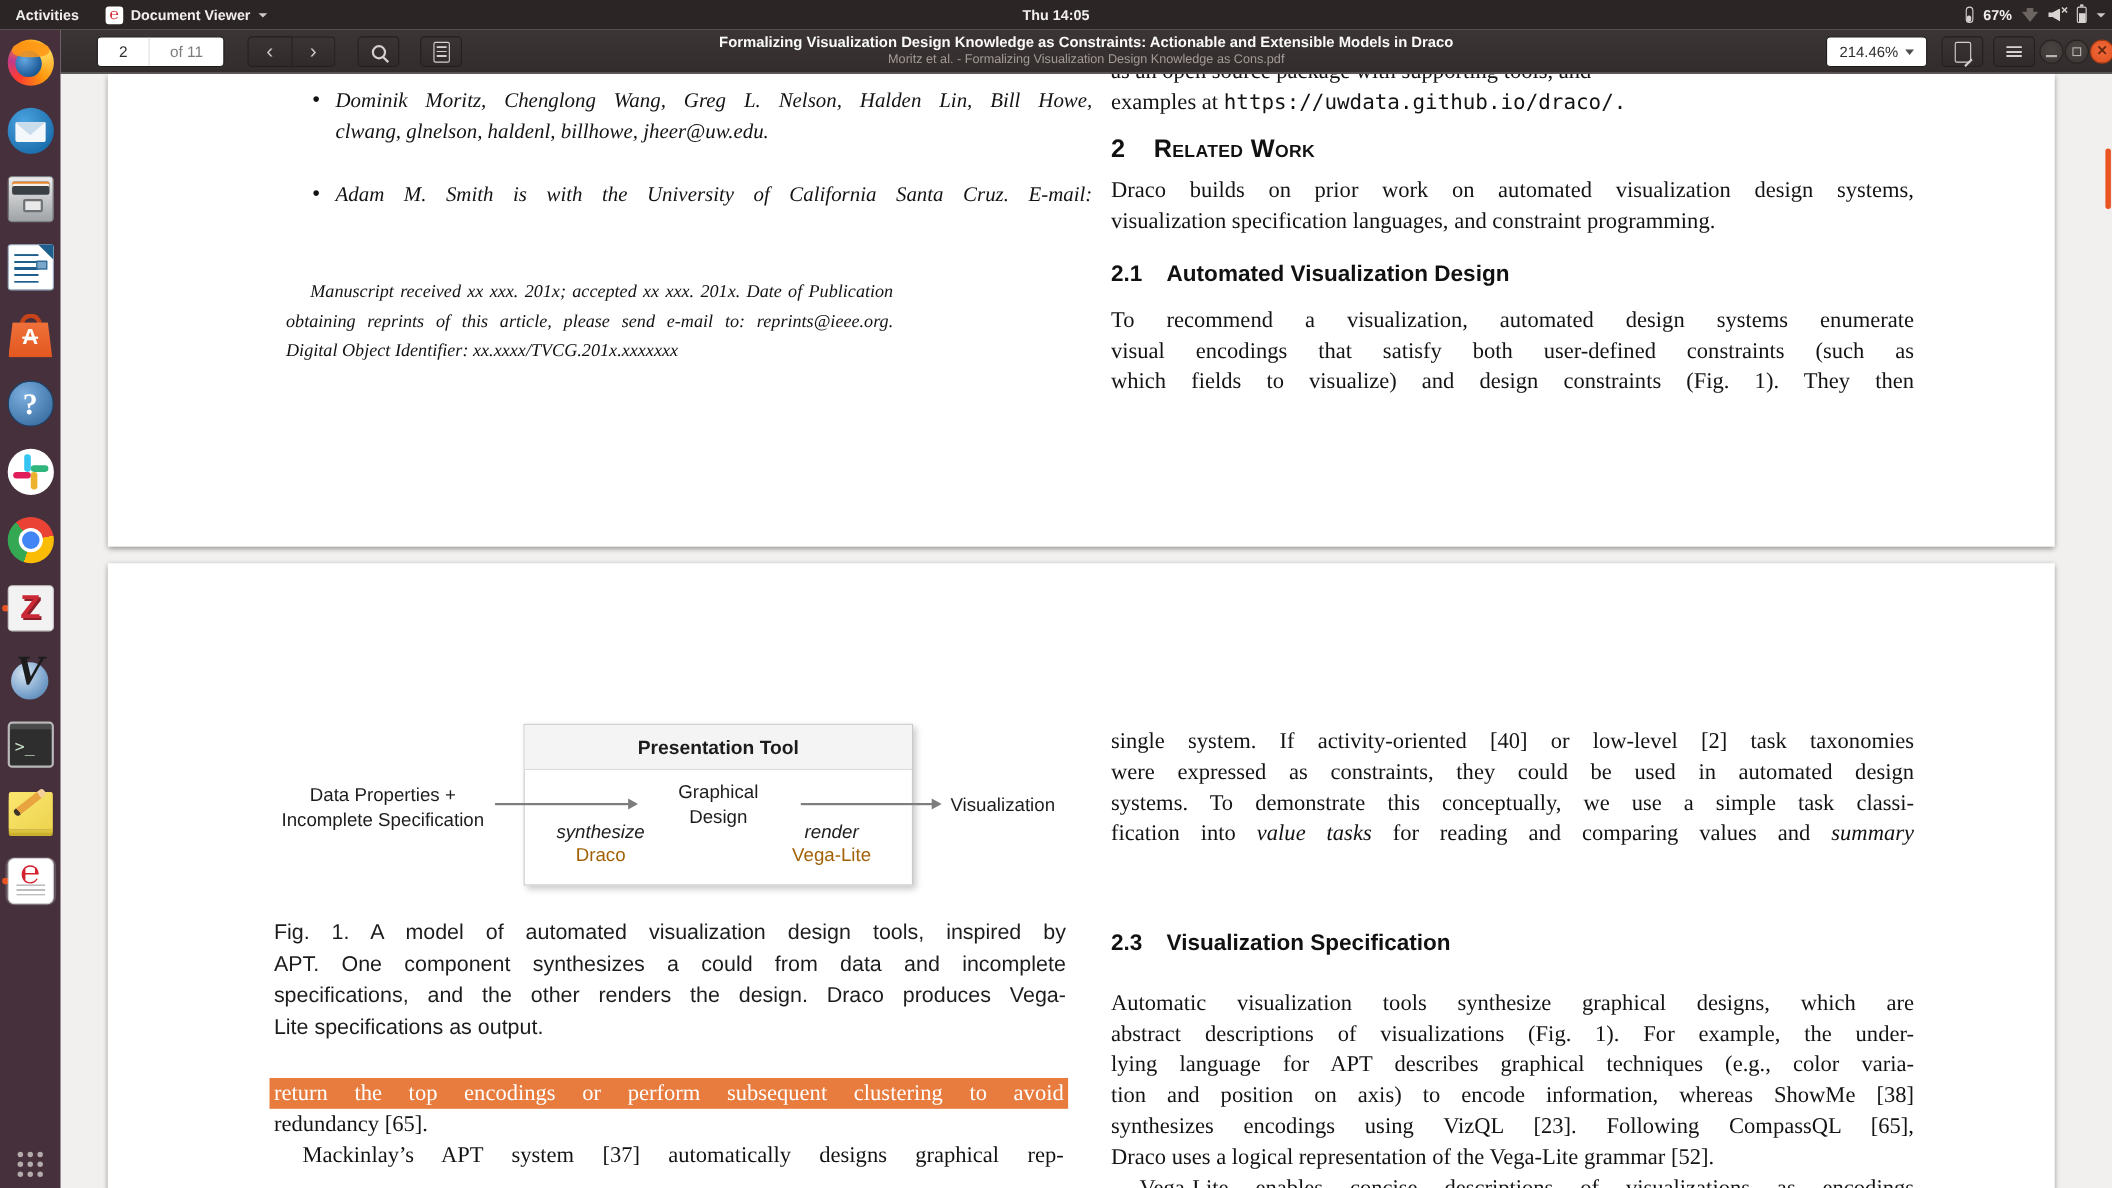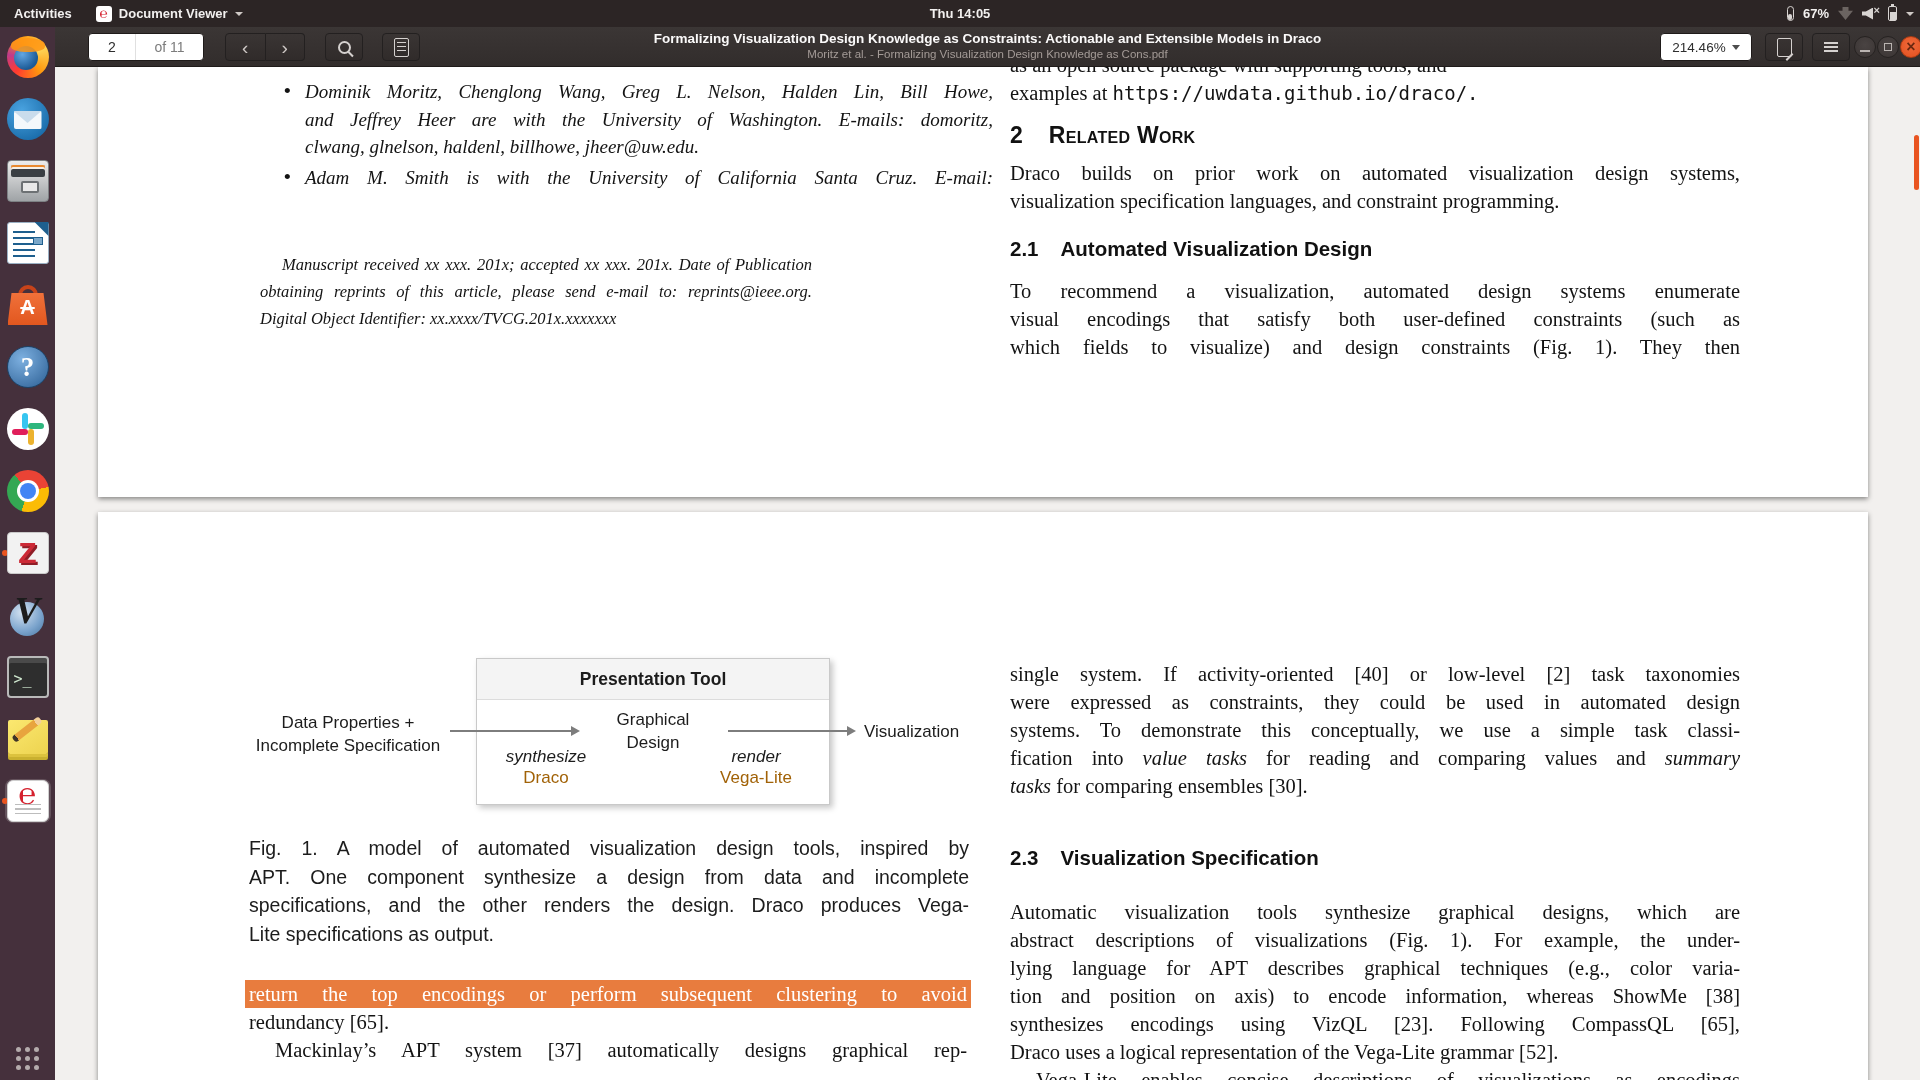--- a/index.html
+++ b/index.html
@@ -366,21 +366,20 @@
     </div>
   </div>
 
   <div class="content">
 
     <div class="page page1">
 
       <span class="bullet-marker abs" style="left:186px; top:13px;">•</span>
       <div class="abs serif fn lines" style="left:207px; top:11px; width:688px;">
           <div class="ln"><span>Dominik Moritz, Chenglong Wang, Greg L. Nelson, Halden Lin, Bill Howe,</span></div>
-          <div class="ln"><span>and Jeffrey Heer are with the University of Washington. E-mails: domoritz,</span></div>
           <div class="ln last"><span>clwang, glnelson, haldenl, billhowe, jheer@uw.edu.</span></div>
         </div>
       <span class="bullet-marker abs" style="left:186px; top:99px;">•</span>
       <div class="abs serif fn lines" style="left:207px; top:97px; width:688px;">
           <div class="ln"><span>Adam M. Smith is with the University of California Santa Cruz. E-mail:</span></div>
         </div>
       <div class="abs serif fn fnsmall lines" style="left:162px; top:184px; width:552px;">
           <div class="ln ind"><span>Manuscript received xx xxx. 201x; accepted xx xxx. 201x. Date of Publication</span></div>
           <div class="ln"><span>obtaining reprints of this article, please send e-mail to: reprints@ieee.org.</span></div>
           <div class="ln last"><span>Digital Object Identifier: xx.xxxx/TVCG.201x.xxxxxxx</span></div>
@@ -429,37 +428,36 @@
         <div class="it">synthesize</div>
         <div class="impl">Draco</div>
       </div>
       <div class="figsub" style="left:588px; top:234px;">
         <div class="it">render</div>
         <div class="impl">Vega-Lite</div>
       </div>
 
       <div class="abs caption lines" style="left:151px; top:322px; width:720px;">
           <div class="ln"><span>Fig. 1.  A model of automated visualization design tools, inspired by</span></div>
-          <div class="ln"><span>APT. One component synthesize a design from data and incomplete</span></div>
+          <div class="ln"><span>APT. One component synthesizes a could from data and incomplete</span></div>
           <div class="ln"><span>specifications, and the other renders the design. Draco produces Vega-</span></div>
           <div class="ln last"><span>Lite specifications as output.</span></div>
         </div>
 
       <div class="abs serif body-col lines" style="left:151px; top:468px; width:718px;">
           <div class="ln hl"><span>return the top encodings or perform subsequent clustering to avoid</span></div>
           <div class="ln last"><span>redundancy [65].</span></div>
           <div class="ln ind"><span>Mackinlay’s APT system [37] automatically designs graphical rep-</span></div>
         </div>
 
       <div class="abs serif body-col lines" style="left:912px; top:148px; width:730px;">
           <div class="ln"><span>single system. If activity-oriented [40] or low-level [2] task taxonomies</span></div>
           <div class="ln"><span>were expressed as constraints, they could be used in automated design</span></div>
           <div class="ln"><span>systems. To demonstrate this conceptually, we use a simple task classi-</span></div>
           <div class="ln"><span>fication into </span><i>value tasks</i><span> for reading and comparing values and </span><i>summary</i></div>
-          <div class="ln last"><i>tasks</i><span> for comparing ensembles [30].</span></div>
         </div>
       <div class="abs h-sec" style="left:912px; top:334px;">
         <span class="h3num">2.3</span><span class="h3txt">Visualization Specification</span>
       </div>
       <div class="abs serif body-col lines" style="left:912px; top:386px; width:730px;">
           <div class="ln"><span>Automatic visualization tools synthesize graphical designs, which are</span></div>
           <div class="ln"><span>abstract descriptions of visualizations (Fig. 1). For example, the under-</span></div>
           <div class="ln"><span>lying language for APT describes graphical techniques (e.g., color varia-</span></div>
           <div class="ln"><span>tion and position on axis) to encode information, whereas ShowMe [38]</span></div>
           <div class="ln"><span>synthesizes encodings using VizQL [23]. Following CompassQL [65],</span></div>

